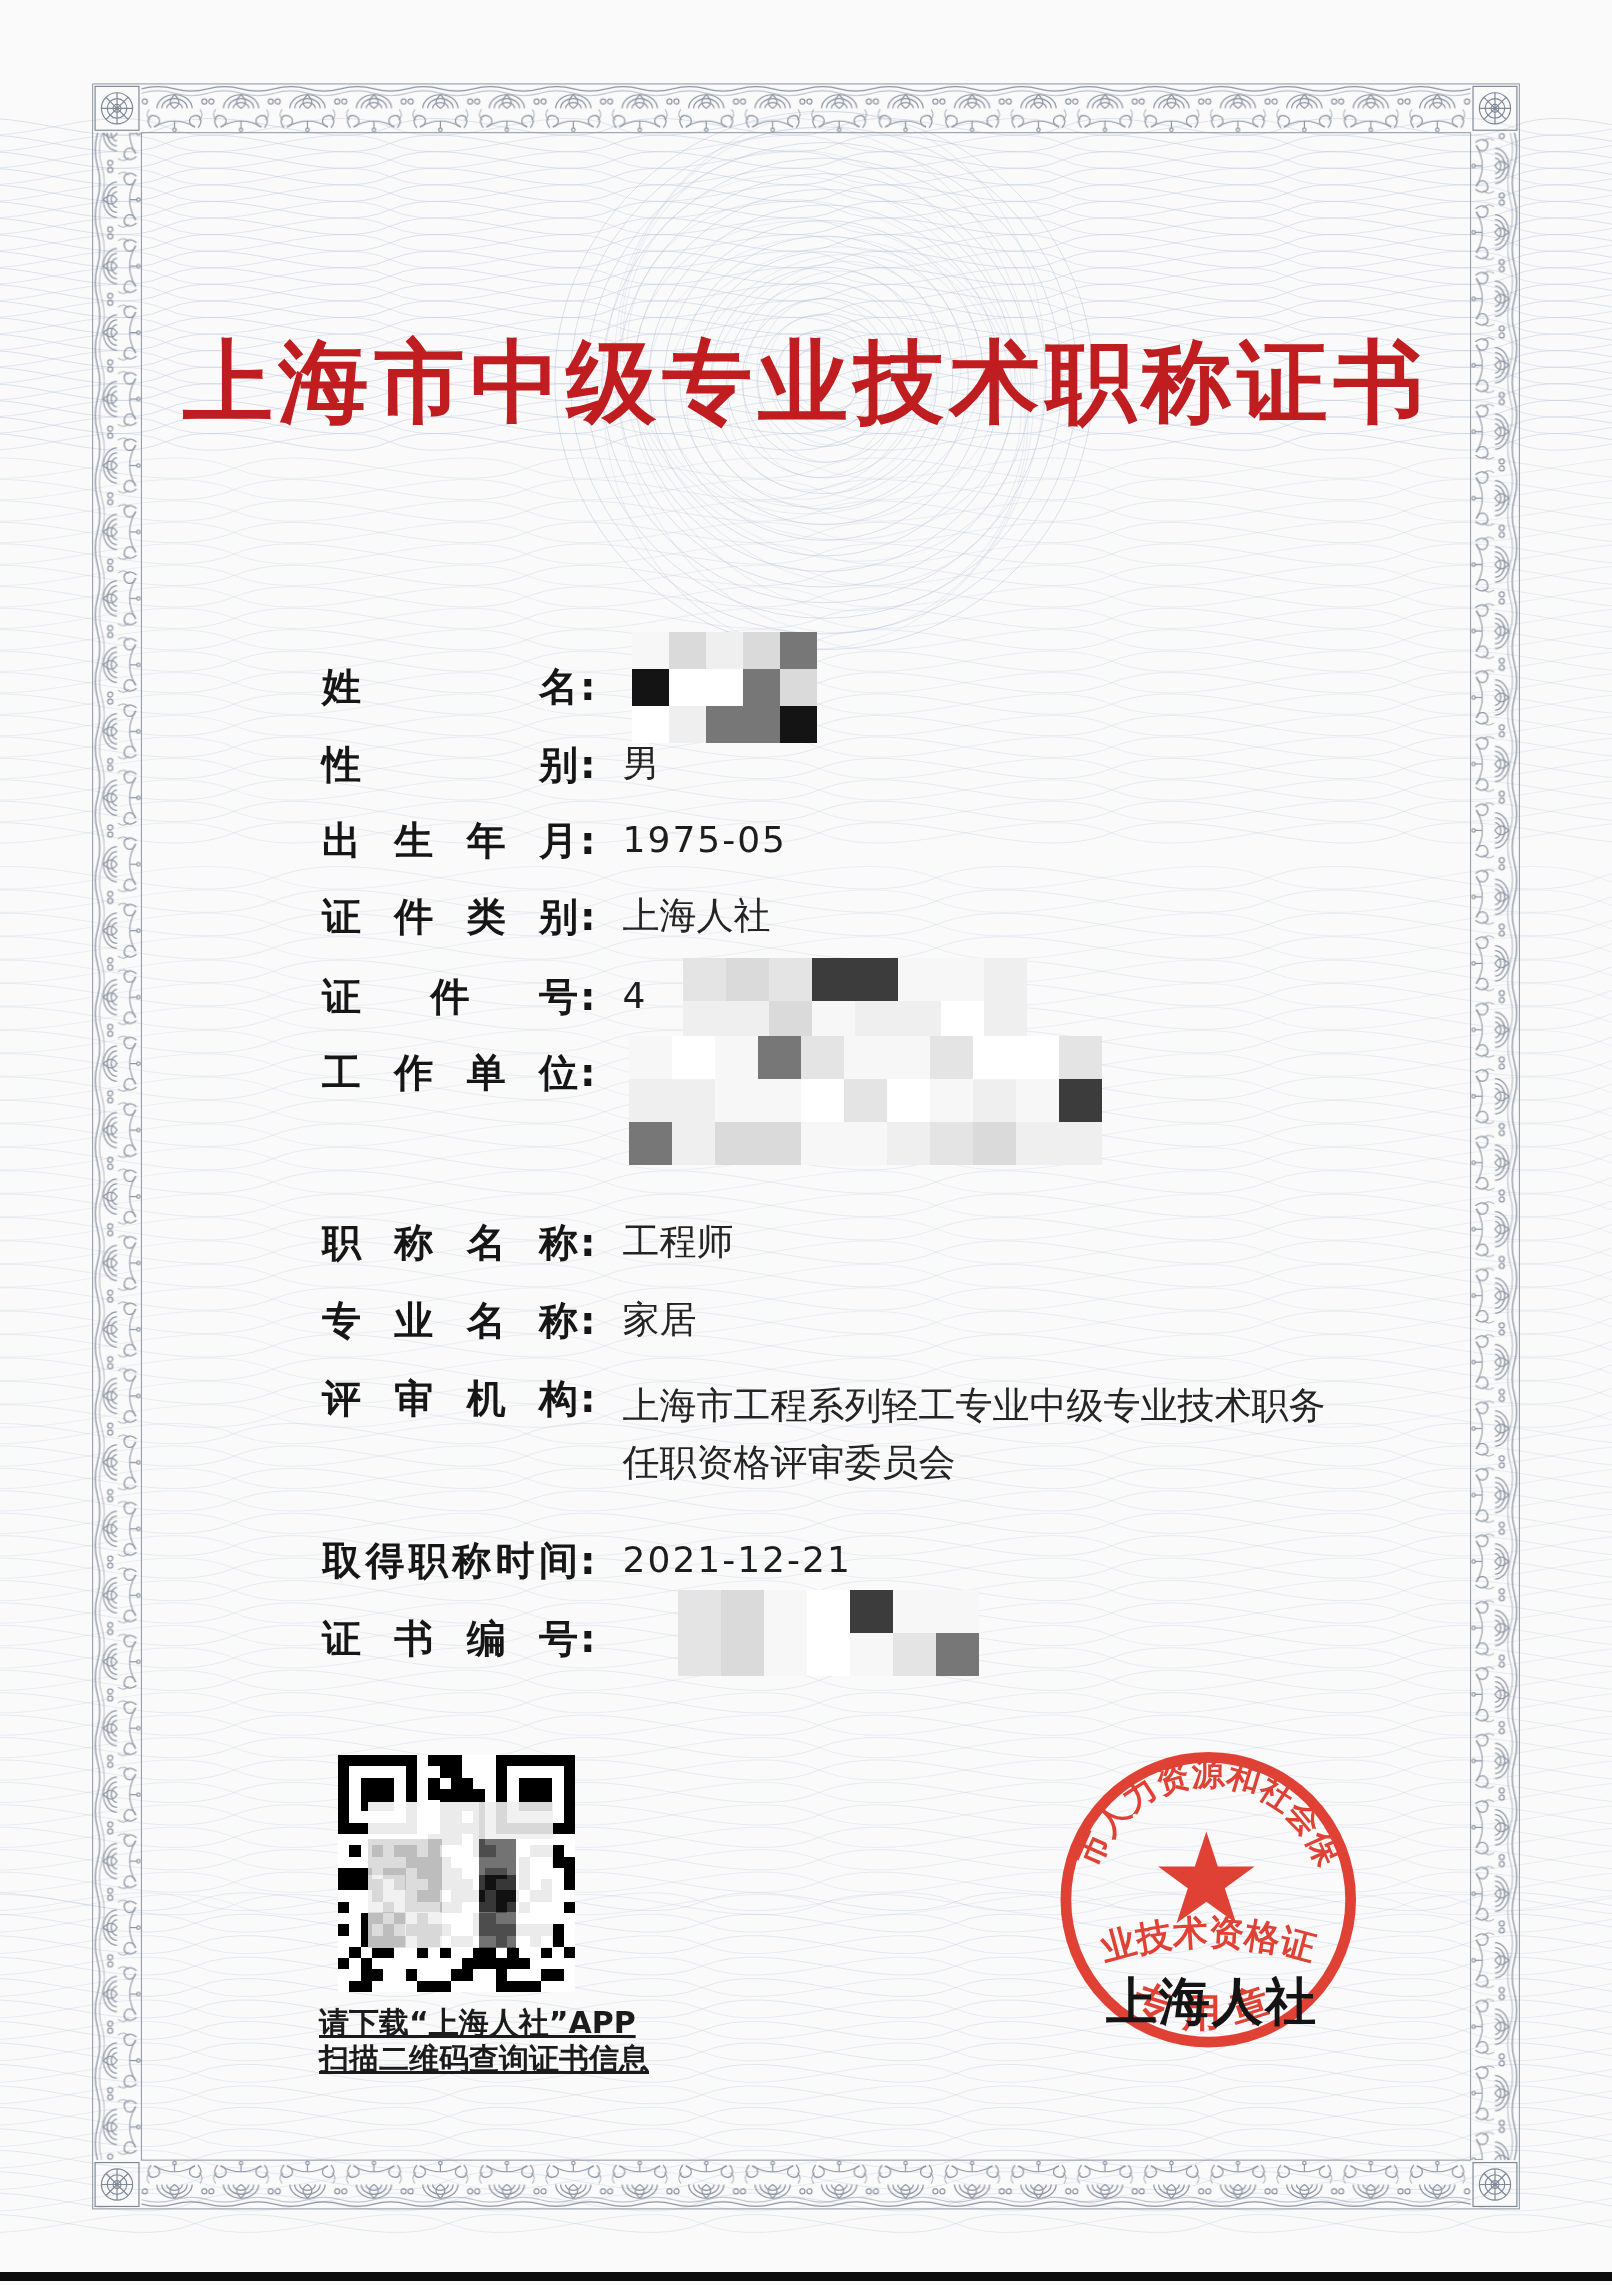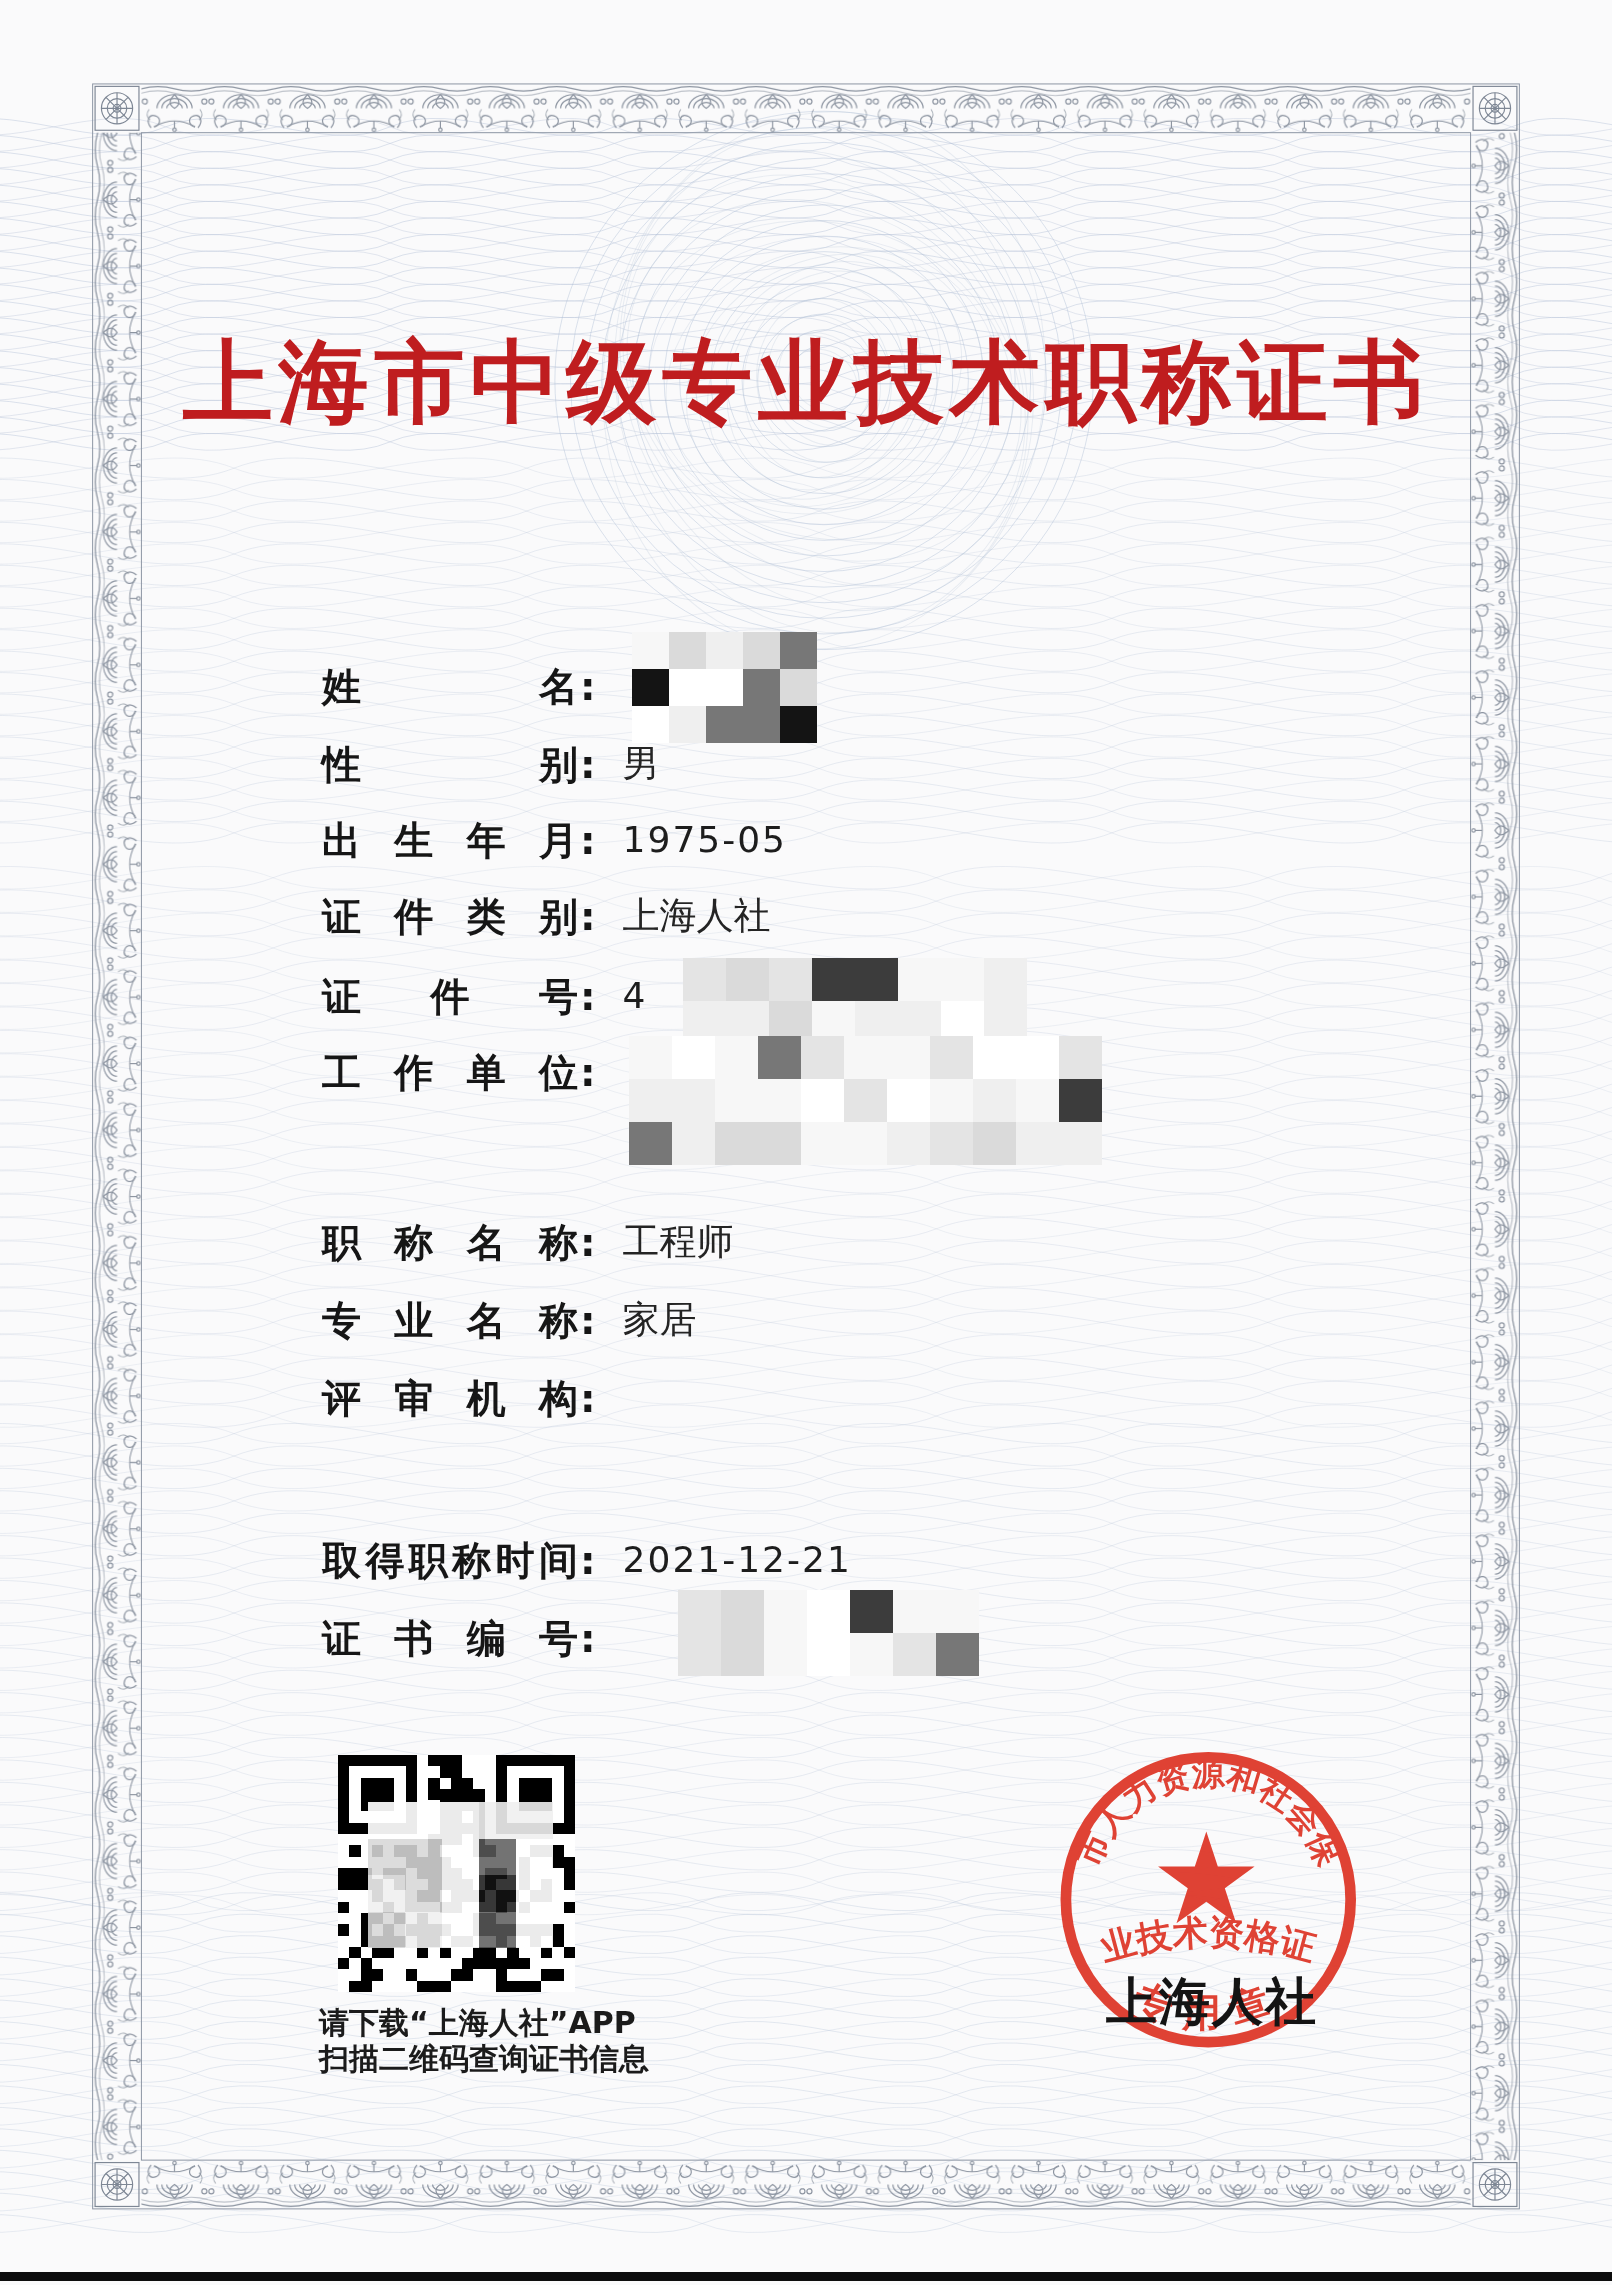--- a/index.html
+++ b/index.html
@@ -38,21 +38,21 @@
   .mosaic span{display:block;}
   
   .qr{position:absolute;left:338px;top:1755px;width:237px;height:237px;
       display:grid;grid-template-columns:repeat(21,1fr);grid-template-rows:repeat(21,1fr);
       background:#fff;}
   .qr i{display:block;}
   .qr-blur{position:absolute;left:368px;top:1802px;width:185px;height:146px;
       display:grid;grid-template-columns:repeat(5,1fr);grid-template-rows:repeat(4,1fr);}
   .qr-caption{
     position:absolute;left:319px;top:2005px;
-    font-size:30px;font-weight:700;color:#1b1b1b;line-height:36px;
+    font-size:30px;font-weight:700;color:#1b1b1b;line-height:36px;text-decoration:underline;
   }
   
   .eseal-text{
     position:absolute;left:1106px;top:1968px;
     font-size:51px;font-weight:600;color:#141414;letter-spacing:2px;
     font-family:"DejaVu Sans","Liberation Sans",sans-serif;
   }
   .bottom-bar{position:absolute;left:0;top:2272px;width:1612px;height:8.8px;background:#0d0d0d;}
 </style>
 </head>
@@ -422,20 +422,21 @@
     <span class="val val-kai">家居</span>
   </div>
   <div class="row" style="top:1377px">
     <span class="lab dist">
         <span>评</span>
         <span>审</span>
         <span>机</span>
         <span>构</span>
       </span>
       <span class="colon">:</span>
+    <span class="val val-kai val-wrap">上海市工程系列轻工专业中级专业技术职务任职资格评审委员会</span>
   </div>
   <div class="row" style="top:1539px">
     <span class="lab dist six">
         <span>取</span>
         <span>得</span>
         <span>职</span>
         <span>称</span>
         <span>时</span>
         <span>间</span>
       </span>

